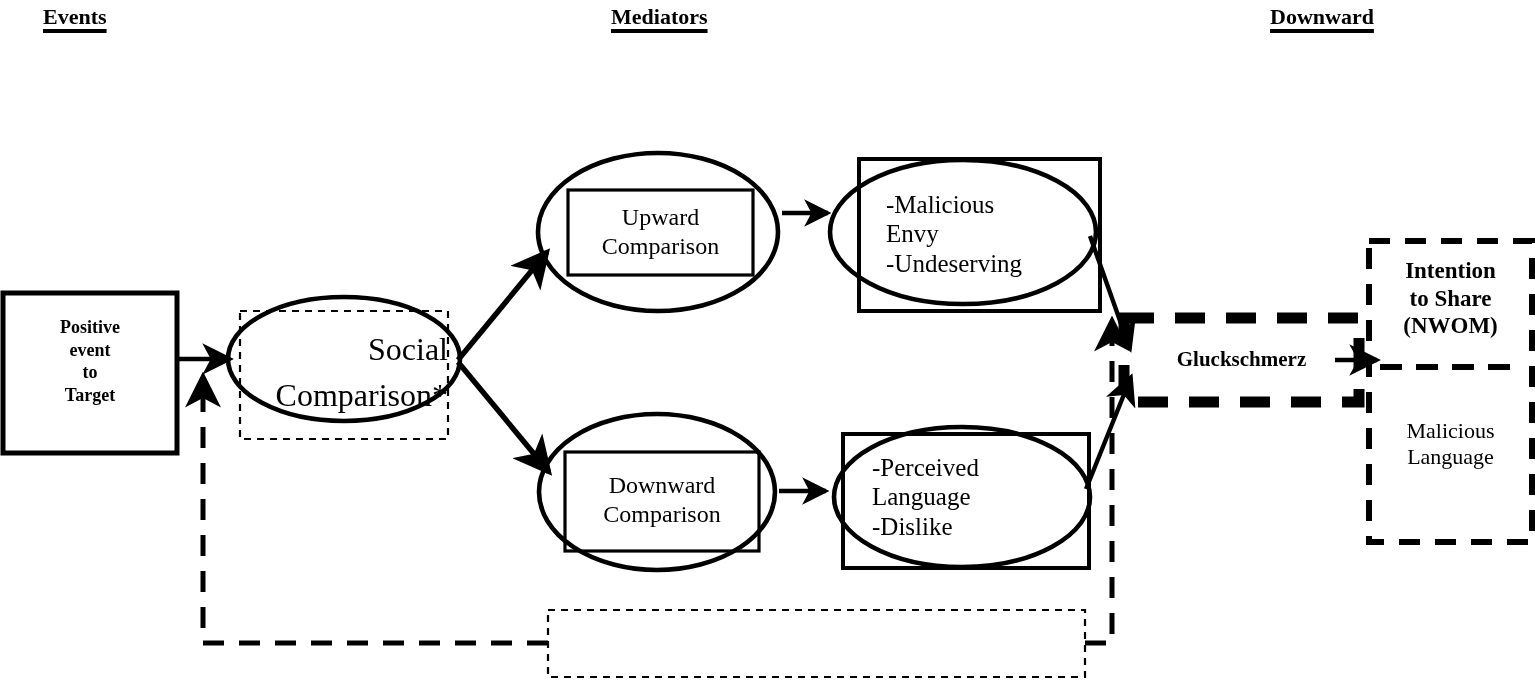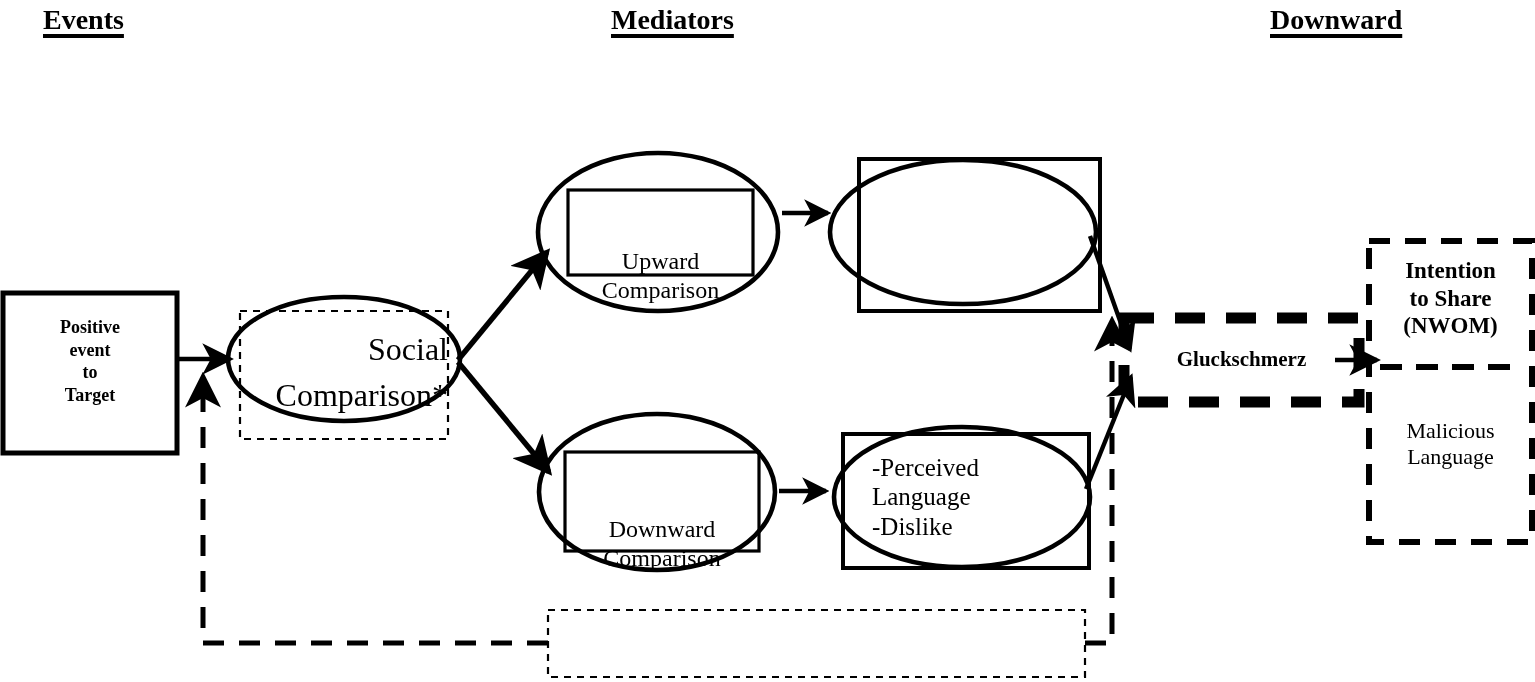--- a/index.html
+++ b/index.html
@@ -23,21 +23,21 @@
     position: absolute;
     left: 0;
     top: 0;
     width: 1535px;
     height: 682px;
     pointer-events: none;
   }
   .hdr {
     position: absolute;
     font-weight: bold;
-    font-size: 28px;
+    font-size: 22px;
     line-height: 1;
     text-decoration: underline;
     text-decoration-thickness: 4px;
     text-underline-offset: 5px;
     white-space: nowrap;
     letter-spacing: 0px;
   }
   .lbl {
     position: absolute;
     text-align: center;
@@ -53,21 +53,20 @@
     line-height: 1.26;
   }
   .t-social {
     font-size: 32px;
     line-height: 1.45;
     text-align: right;
   }
   .t-comp {
     font-size: 24px;
     line-height: 1.2;
-    margin-top: 44px;
   }
   .t-outcome {
     font-size: 25px;
     line-height: 1.17;
   }
   .t-gluck {
     font-size: 21px;
     font-weight: bold;
   }
   .t-intent {
@@ -156,20 +155,23 @@
 
   <div class="lbl t-social" style="left:240px; top:326px; width:208px;">Social
 Comparison*</div>
 
   <div class="lbl t-comp" style="left:568px; top:203px; width:185px;">Upward
 Comparison</div>
 
   <div class="lbl t-comp" style="left:565px; top:471px; width:194px;">Downward
 Comparison</div>
 
+  <div class="lbl lbl-left t-outcome" style="left:886px; top:190px; width:215px;">-Malicious
+Envy
+-Undeserving</div>
 
   <div class="lbl lbl-left t-outcome" style="left:872px; top:453px; width:215px;">-Perceived
 Language
 -Dislike</div>
 
   <div class="lbl t-gluck" style="left:1124px; top:348px; width:235px;">Gluckschmerz</div>
 
   <div class="lbl t-intent" style="left:1369px; top:257px; width:163px;">Intention
 to Share
 (NWOM)</div>

